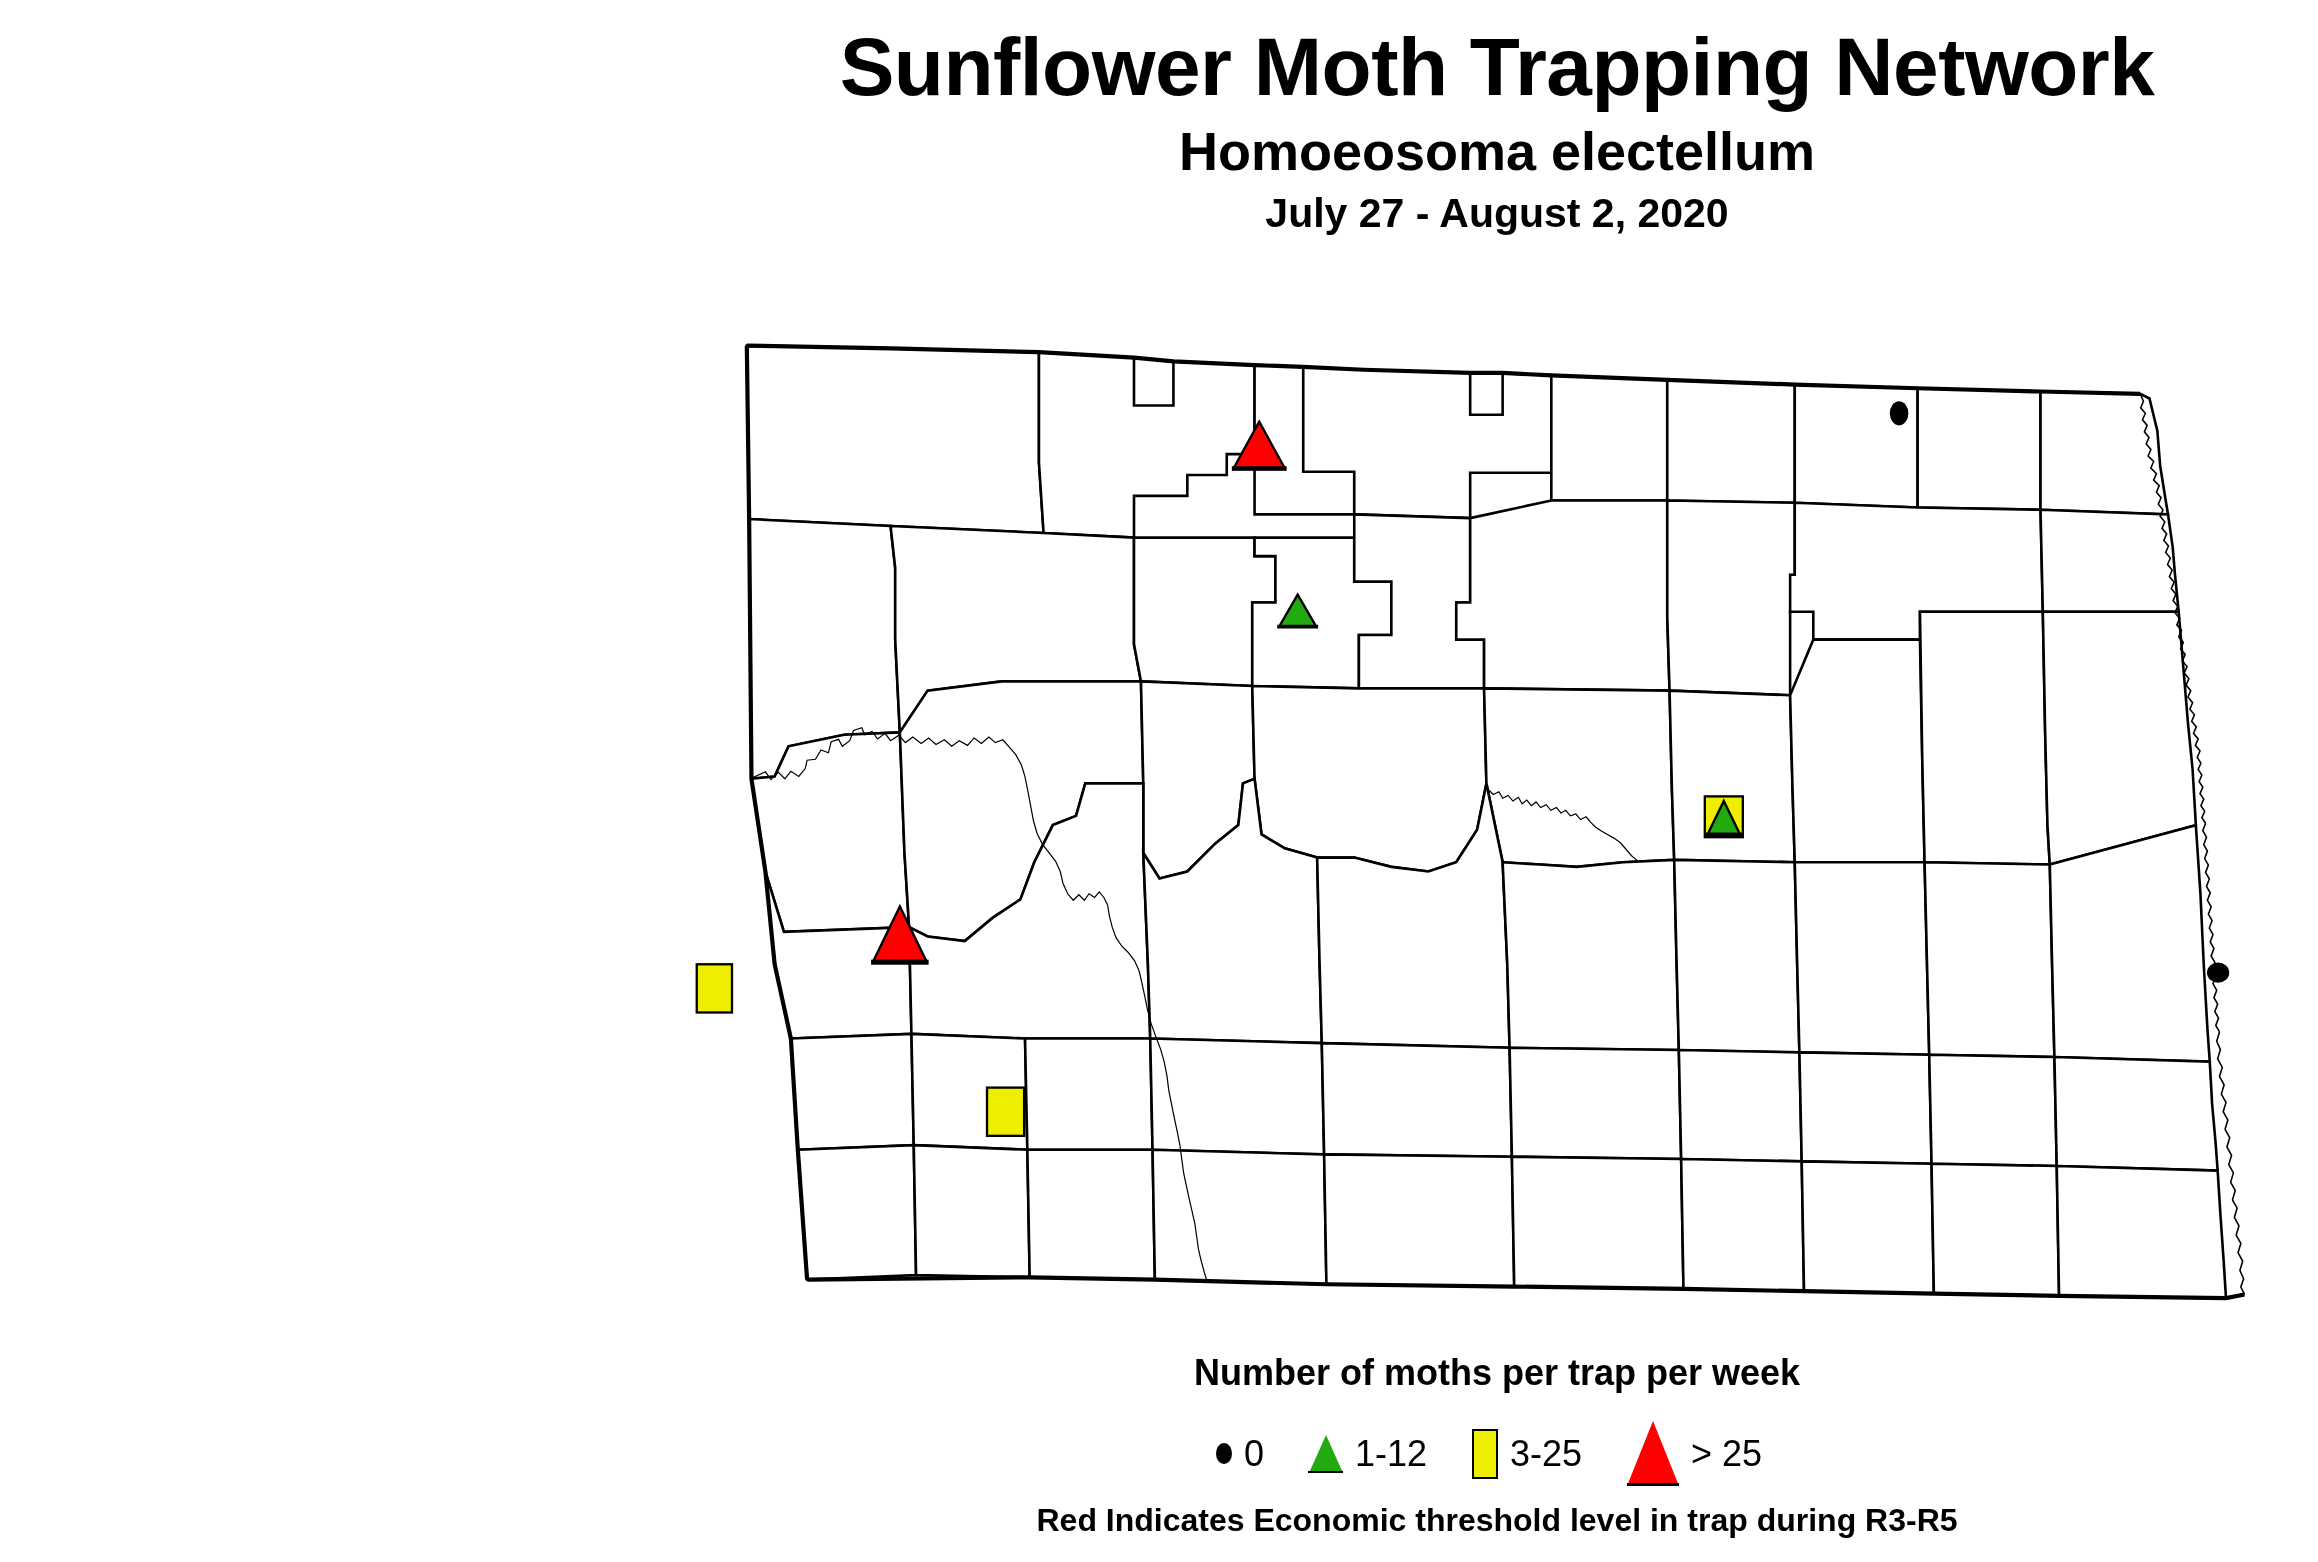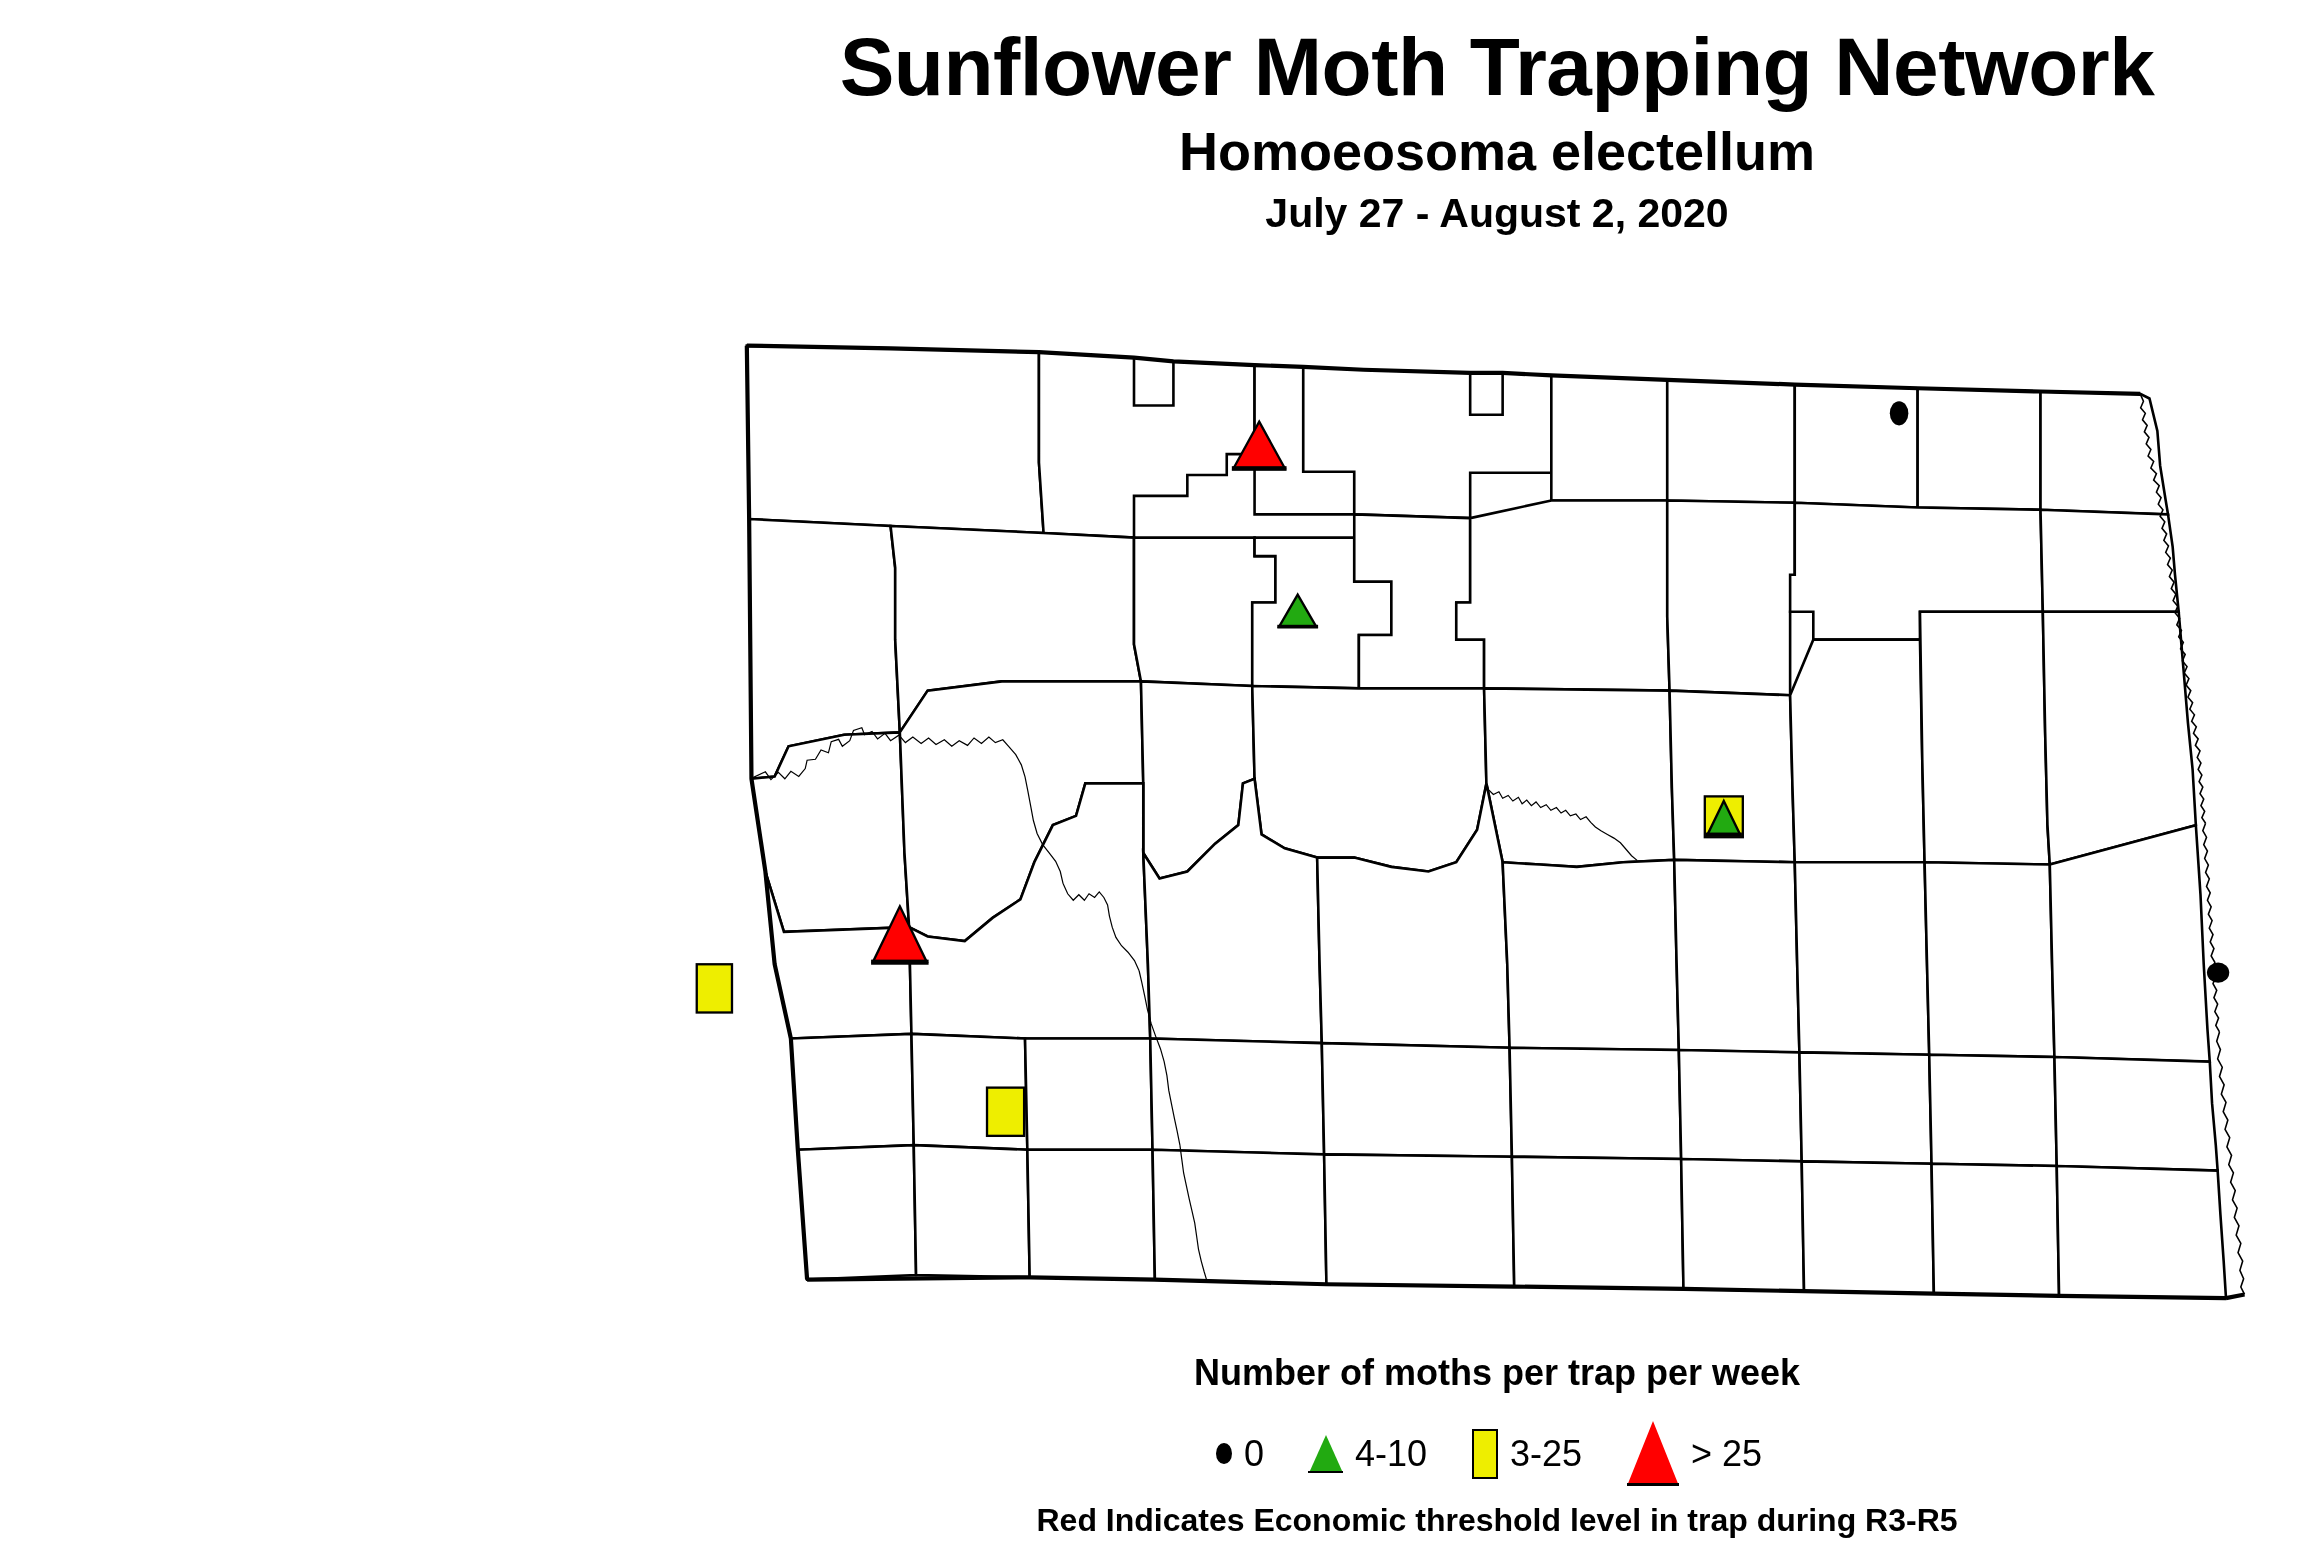--- a/index.html
+++ b/index.html
@@ -312,21 +312,21 @@
 
   <div class="legend-row">
 
     <div class="legend-item">
       <span class="sw sw-dot"></span>
       <span class="legend-label">0</span>
     </div>
 
     <div class="legend-item">
       <span class="sw sw-tri-green"></span>
-      <span class="legend-label">4-10</span>
+      <span class="legend-label">1-12</span>
     </div>
 
     <div class="legend-item">
       <span class="sw sw-sq-yellow"></span>
       <span class="legend-label">3-25</span>
     </div>
 
     <div class="legend-item">
       <span class="sw sw-tri-red"></span>
       <span class="legend-label">&gt; 25</span>

